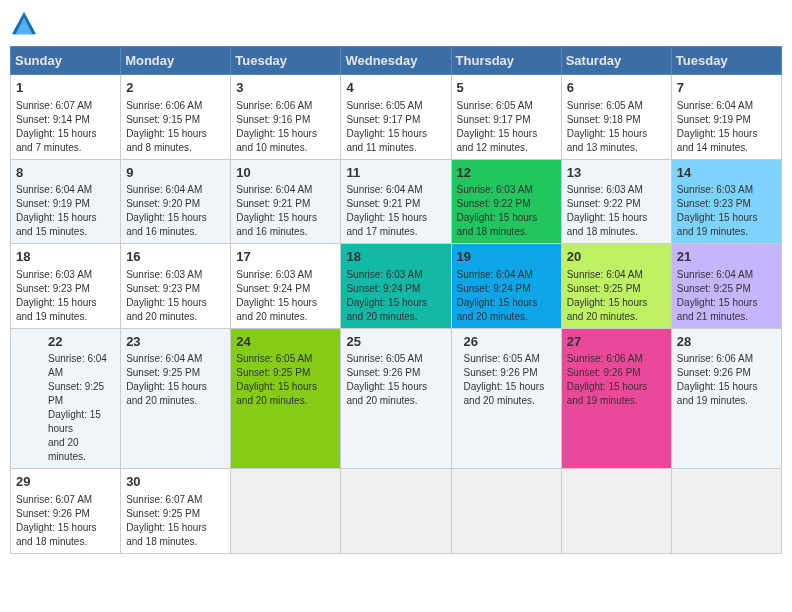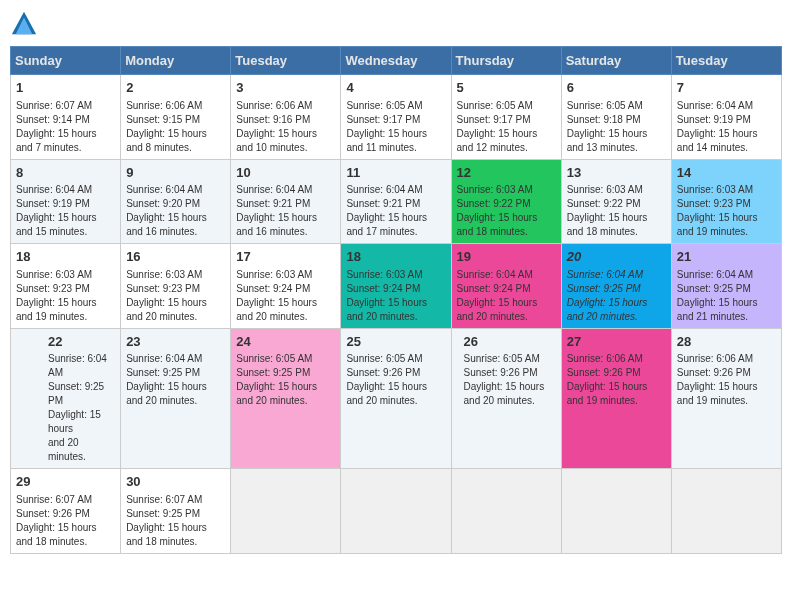--- a/index.html
+++ b/index.html
@@ -252,28 +252,28 @@
 Daylight: 15 hours
 and 20 minutes.</div>
         </td>
         <td style="background: #14b8a6;">
           <span class="day-number">18</span>
           <div class="day-info" style="white-space: pre-line;">Sunrise: 6:03 AM
 Sunset: 9:24 PM
 Daylight: 15 hours
 and 20 minutes.</div>
         </td>
-        <td style="background: #ec4899;">
+        <td style="background: #0ea5e9;">
           <span class="day-number">19</span>
           <div class="day-info" style="white-space: pre-line;">Sunrise: 6:04 AM
 Sunset: 9:24 PM
 Daylight: 15 hours
 and 20 minutes.</div>
         </td>
-        <td style="background: #0ea5e9; font-style: italic;">
+        <td style="background: #bef264;">
           <span class="day-number">20</span>
           <div class="day-info" style="white-space: pre-line;">Sunrise: 6:04 AM
 Sunset: 9:25 PM
 Daylight: 15 hours
 and 20 minutes.</div>
         </td>
         <td style="background: #c4b5fd;">
           <span class="day-number">21</span>
           <div class="day-info" style="white-space: pre-line;">Sunrise: 6:04 AM
 Sunset: 9:25 PM
@@ -289,21 +289,21 @@
 Daylight: 15 hours
 and 20 minutes.</div>
         </td>
         <td style="background: rgb(240, 245, 250);">
           <span class="day-number">23</span>
           <div class="day-info" style="white-space: pre-line;">Sunrise: 6:04 AM
 Sunset: 9:25 PM
 Daylight: 15 hours
 and 20 minutes.</div>
         </td>
-        <td style="background: #f9a8d4;">
+        <td style="background: #84cc16;">
           <span class="day-number">24</span>
           <div class="day-info" style="white-space: pre-line;">Sunrise: 6:05 AM
 Sunset: 9:25 PM
 Daylight: 15 hours
 and 20 minutes.</div>
         </td>
         <td style="background: rgb(240, 245, 250);">
           <span class="day-number">25</span>
           <div class="day-info" style="white-space: pre-line;">Sunrise: 6:05 AM
 Sunset: 9:26 PM

